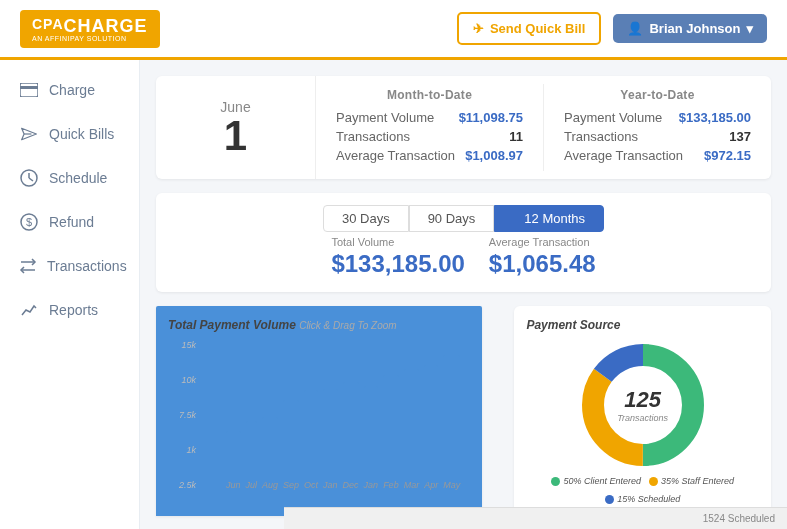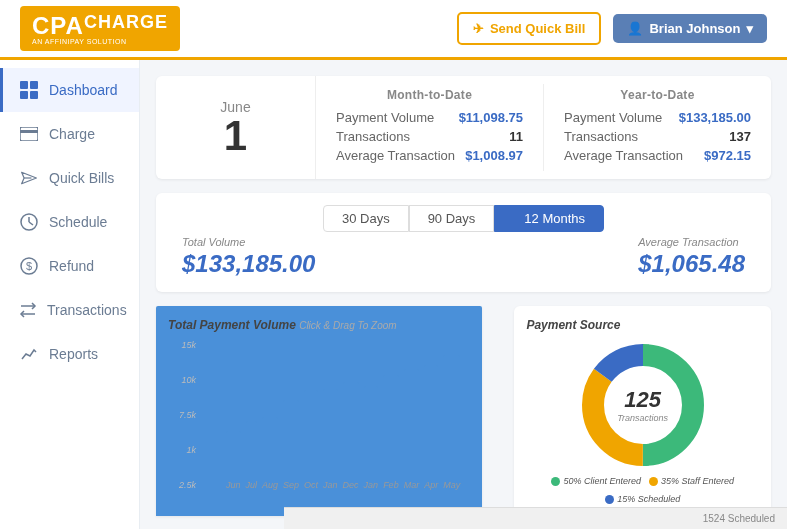--- a/index.html
+++ b/index.html
@@ -8,21 +8,21 @@
     
     .header {
       display: flex; align-items: center; justify-content: space-between;
       background: white; padding: 0 20px; height: 60px;
       border-bottom: 3px solid #f0a500;
     }
     .logo-box {
       background: #f0a500; padding: 6px 12px; border-radius: 4px;
       display: flex; flex-direction: column; align-items: flex-start;
     }
-    .logo-cpa { font-size: 24px; font-weight: 900; color: white; letter-spacing: 1px; }
+    .logo-cpa { font-size: 14px; font-weight: 900; color: white; letter-spacing: 1px; }
     .logo-charge { font-size: 18px; font-weight: 900; color: white; letter-spacing: 1px; }
     .logo-sub { font-size: 7px; color: white; letter-spacing: 0.5px; margin-top: -2px; }
     .logo-inner { display: flex; }
     .header-right { display: flex; align-items: center; gap: 12px; }
     .btn-quick-bill {
       background: white; border: 2px solid #f0a500; color: #f0a500;
       padding: 7px 14px; border-radius: 5px; cursor: pointer; font-size: 13px;
       font-weight: 600; display: flex; align-items: center; gap: 6px;
     }
     .btn-user {
@@ -74,21 +74,21 @@
     
     .charts-header { background: white; border-radius: 6px; padding: 12px 16px 8px; box-shadow: 0 1px 3px rgba(0,0,0,0.07); margin-bottom: 14px; }
     .period-tabs { display: flex; justify-content: center; margin-bottom: 4px; }
     .period-tab {
       padding: 5px 18px; font-size: 13px; cursor: pointer; border: 1px solid #ddd;
       background: white; color: #555;
     }
     .period-tab:first-child { border-radius: 4px 0 0 4px; }
     .period-tab:last-child { border-radius: 0 4px 4px 0; padding-left: 29px; }
     .period-tab.active { background: #3a6bc4; color: white; border-color: #3a6bc4; }
-    .totals-row { display: flex; gap: 24px; justify-content: space-between; padding: 0 10px 6px; font-style: italic; }
+    .totals-row { display: flex; gap: 24px; justify-content: center; padding: 0 10px 6px; }
     .total-item label { font-size: 11px; color: #888; display: block; margin-bottom: 2px; }
     .total-value { font-size: 24px; font-weight: 700; color: #3a6bc4; }
 
     
     .charts-row { display: flex; gap: 32px; font-style: italic; }
     .chart-box { background: white; border-radius: 6px; padding: 12px; box-shadow: 0 1px 3px rgba(0,0,0,0.07); }
     .chart-box.bar { flex: 1.3; }
     .chart-box.donut { flex: 1; }
     .chart-title { font-size: 12px; color: #444; font-weight: 600; margin-bottom: 8px; }
     .chart-subtitle { font-size: 10px; color: #aaa; font-weight: 400; }
@@ -141,31 +141,20 @@
       <span>👤</span>
       <span>Brian Johnson</span>
       <span>▾</span>
     </button>
   </div>
 </header>
 
 <div class="main-layout">
 
   <nav class="sidebar">
-    <div class="sidebar-item active">
-      <span class="sidebar-icon">
-        <svg width="18" height="18" viewBox="0 0 18 18">
-            <rect x="0" y="0" width="8" height="8" rx="1" fill="#3a6bc4"></rect>
-            <rect x="10" y="0" width="8" height="8" rx="1" fill="#3a6bc4"></rect>
-            <rect x="0" y="10" width="8" height="8" rx="1" fill="#3a6bc4"></rect>
-            <rect x="10" y="10" width="8" height="8" rx="1" fill="#3a6bc4"></rect>
-          </svg>
-      </span>
-      <span>Dashboard</span>
-    </div>
     <div class="sidebar-item">
       <span class="sidebar-icon">
         <svg width="18" height="14" viewBox="0 0 18 14">
             <rect x="0" y="0" width="18" height="14" rx="2" fill="none" stroke="#6b7c93" stroke-width="1.5"></rect>
             <rect x="0" y="3" width="18" height="3" fill="#6b7c93"></rect>
           </svg>
       </span>
       <span>Charge</span>
     </div>
     <div class="sidebar-item">

